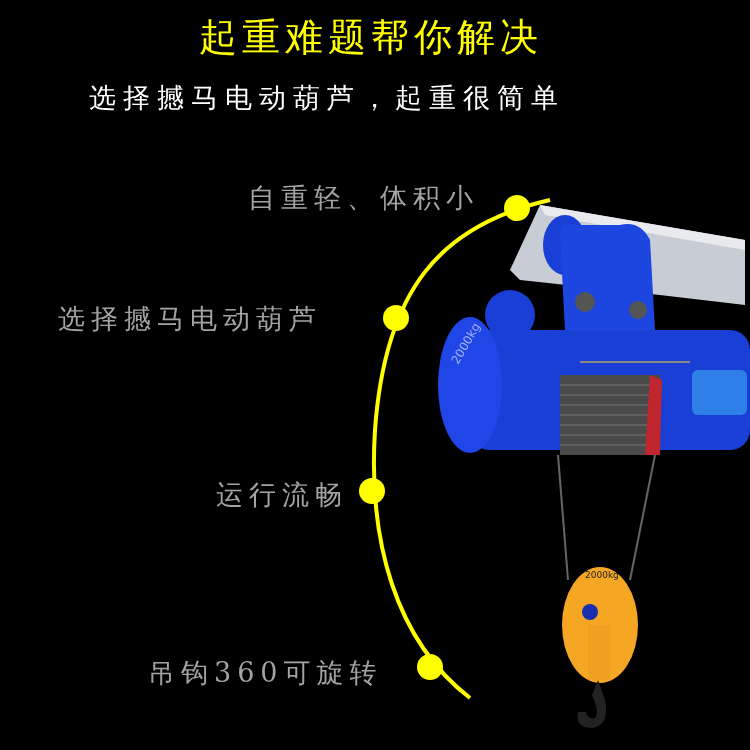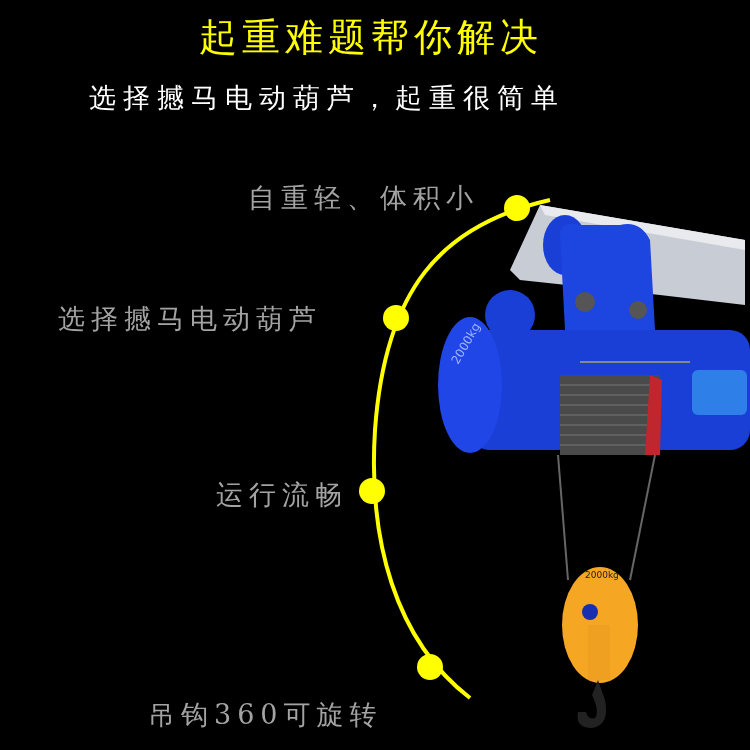--- a/index.html
+++ b/index.html
@@ -20,21 +20,21 @@
   <path d="M550,200 C440,225 385,290 375,430 C368,540 395,640 470,698" fill="none" stroke="#ffff00" stroke-width="4"></path>
   <circle cx="517" cy="208" r="13" fill="#ffff00"></circle>
   <circle cx="396" cy="318" r="13" fill="#ffff00"></circle>
   <circle cx="372" cy="491" r="13" fill="#ffff00"></circle>
   <circle cx="430" cy="667" r="13" fill="#ffff00"></circle>
 </svg>
 
 <div class="feature" style="left:248px; top:180px;">自重轻、体积小</div>
 <div class="feature" style="left:58px; top:301px;">选择撼马电动葫芦</div>
 <div class="feature" style="left:216px; top:477px;">运行流畅</div>
-<div class="feature" style="left:148px; top:655px;margin-top:42px;">吊钩360可旋转</div>
+<div class="feature" style="left:148px; top:655px;">吊钩360可旋转</div>
 
 <svg class="product" width="750" height="750">
 
   <polygon points="510,270 540,205 745,240 745,305 660,295 520,280" fill="#c8ccd4"></polygon>
   <polygon points="540,205 745,240 745,250 545,215" fill="#e8eaee"></polygon>
 
   <ellipse cx="565" cy="245" rx="22" ry="30" fill="#1a3fd6"></ellipse>
   <path d="M560,235 Q560,220 580,225 L620,225 Q640,220 650,240 L655,330 L565,330 Z" fill="#1d45e0"></path>
   <circle cx="585" cy="302" r="10" fill="#555"></circle>
   <circle cx="638" cy="310" r="9" fill="#555"></circle>

